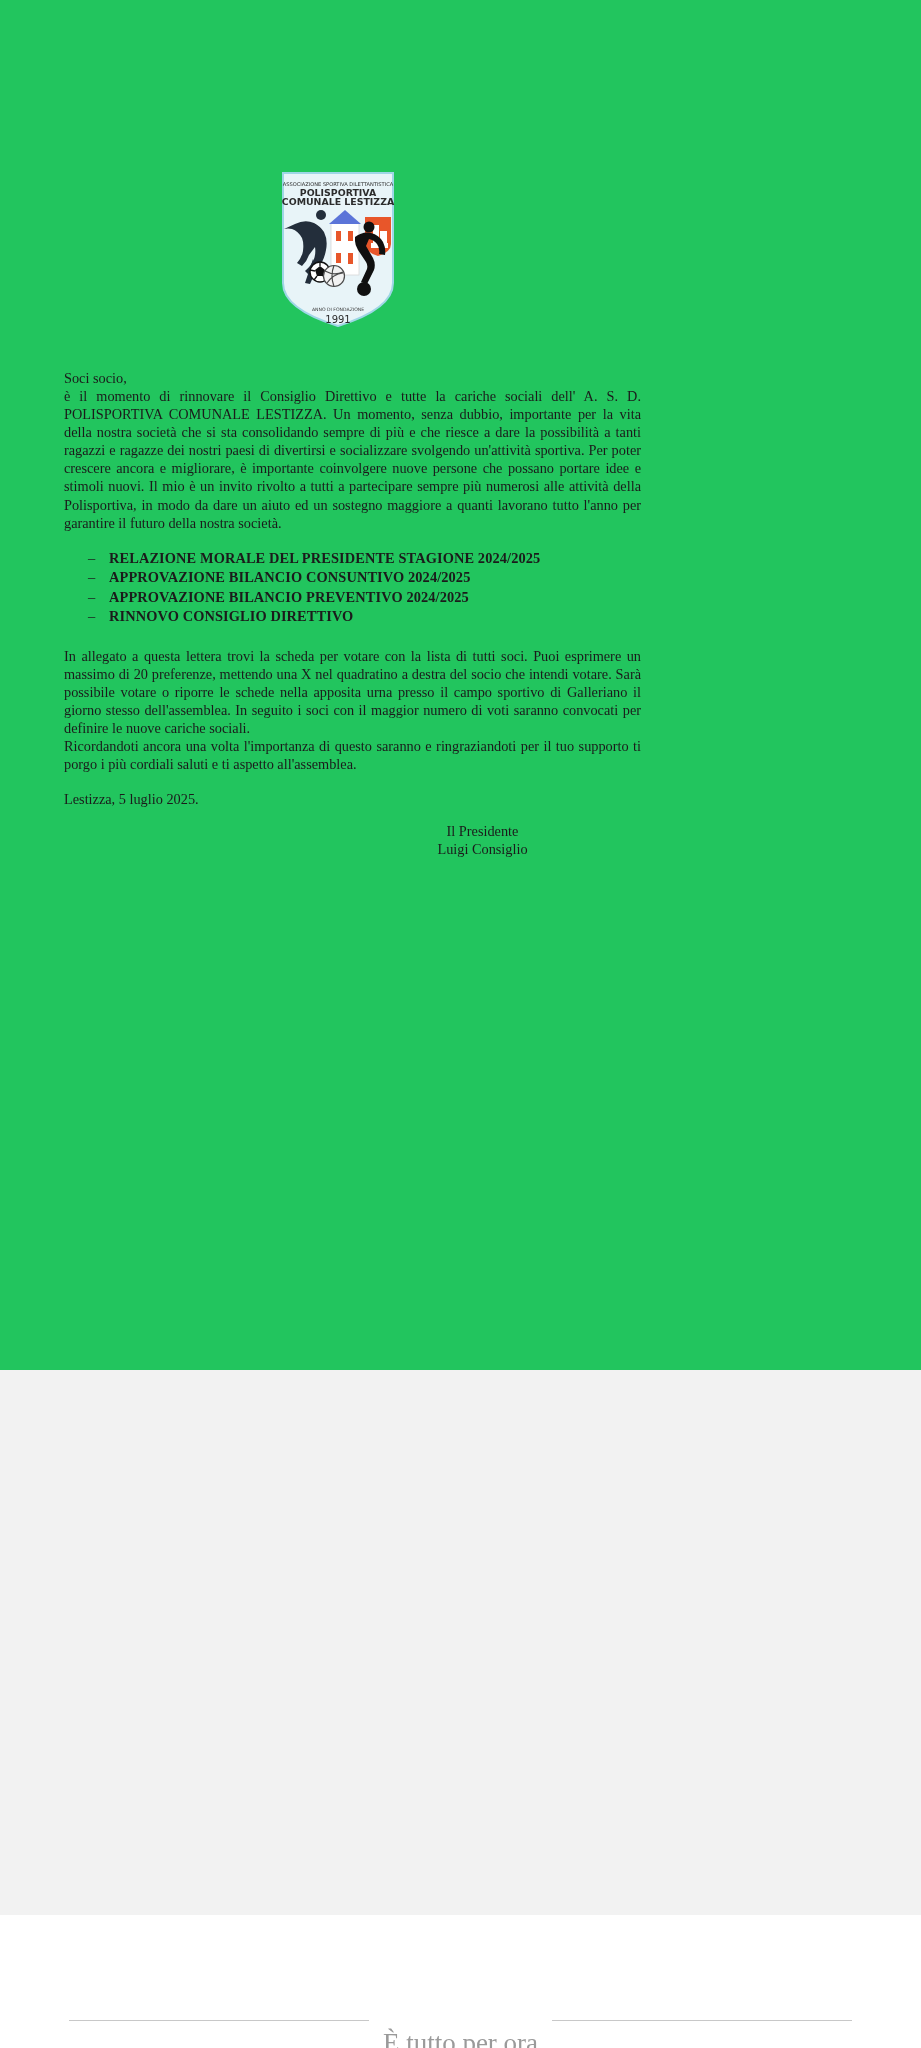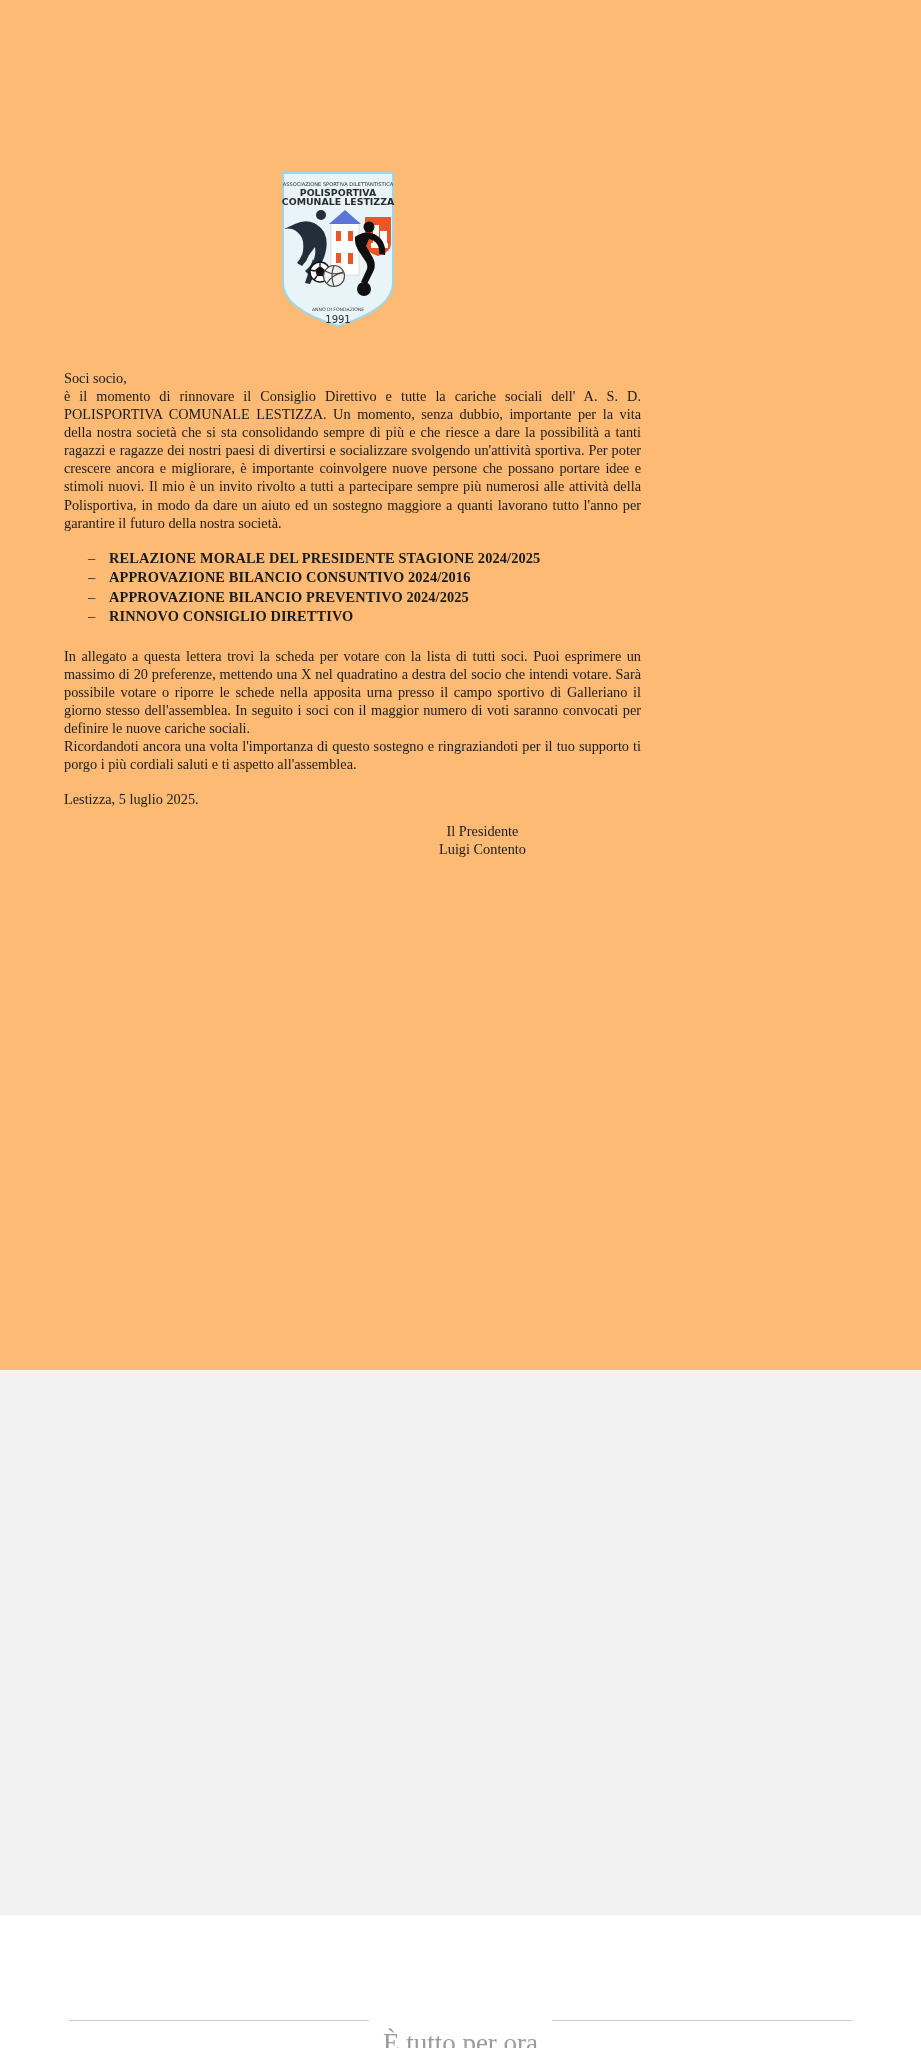--- a/index.html
+++ b/index.html
@@ -15,21 +15,21 @@
     overflow: hidden;
   }
 
   
   #page {
     position: absolute;
     left: 0;
     top: 0;
     width: 921px;
     height: 1370px;
-    background: #fdba74;
+    background: #22c55e;
     box-sizing: border-box;
   }
 
   
   #below-fold {
     position: absolute;
     left: 0;
     top: 1370px;
     width: 921px;
     height: 545px;
@@ -194,46 +194,46 @@
     <p>è  il momento di rinnovare il Consiglio Direttivo e tutte la cariche sociali dell' A. S. D. POLISPORTIVA COMUNALE LESTIZZA. Un momento,  senza dubbio, importante per la vita della nostra società che si sta consolidando sempre di più e che riesce a dare la possibilità a tanti ragazzi e ragazze dei nostri paesi di divertirsi e socializzare svolgendo un'attività sportiva. Per poter crescere ancora e migliorare, è importante coinvolgere nuove persone che possano portare idee e stimoli nuovi. Il mio è un invito rivolto a tutti a partecipare sempre più numerosi alle attività della Polisportiva, in modo da dare un aiuto ed un sostegno maggiore a quanti lavorano tutto l'anno per garantire il futuro della nostra società.</p>
 
 
     <ul class="odg-list">
       <li>
         <span class="dash">–</span>
         <span>RELAZIONE MORALE DEL PRESIDENTE STAGIONE 2024/2025</span>
       </li>
       <li>
         <span class="dash">–</span>
-        <span>APPROVAZIONE BILANCIO CONSUNTIVO 2024/2016</span>
+        <span>APPROVAZIONE BILANCIO CONSUNTIVO 2024/2025</span>
       </li>
       <li>
         <span class="dash">–</span>
         <span>APPROVAZIONE BILANCIO PREVENTIVO 2024/2025</span>
       </li>
       <li>
         <span class="dash">–</span>
         <span>RINNOVO CONSIGLIO DIRETTIVO</span>
       </li>
     </ul>
 
     <div class="gap-md"></div>
 
     <p>In allegato a questa lettera trovi la scheda per votare con la lista di tutti soci. Puoi esprimere un massimo di 20 preferenze, mettendo una X nel quadratino a destra del socio che intendi votare. Sarà possibile votare o riporre le schede nella apposita urna presso il campo sportivo di  Galleriano il giorno stesso dell'assemblea. In seguito i soci con il maggior numero di voti saranno convocati per definire le nuove cariche sociali.</p>
 
-    <p>Ricordandoti ancora una volta l'importanza di questo sostegno e ringraziandoti per il tuo supporto ti porgo i più cordiali saluti e ti aspetto all'assemblea.</p>
+    <p>Ricordandoti ancora una volta l'importanza di questo saranno e ringraziandoti per il tuo supporto ti porgo i più cordiali saluti e ti aspetto all'assemblea.</p>
 
     <div class="gap-sm"></div>
 
     <p class="nojust">Lestizza, 5 luglio 2025.</p>
 
     <div class="sig-block">
       <div class="sig-inner">
         <div>Il Presidente</div>
-        <div>Luigi Contento</div>
+        <div>Luigi Consiglio</div>
       </div>
     </div>
 
   </div>
 </div>
 
 <div id="below-fold"></div>
 
 <div id="end-of-feed">
   <div class="efrow">

